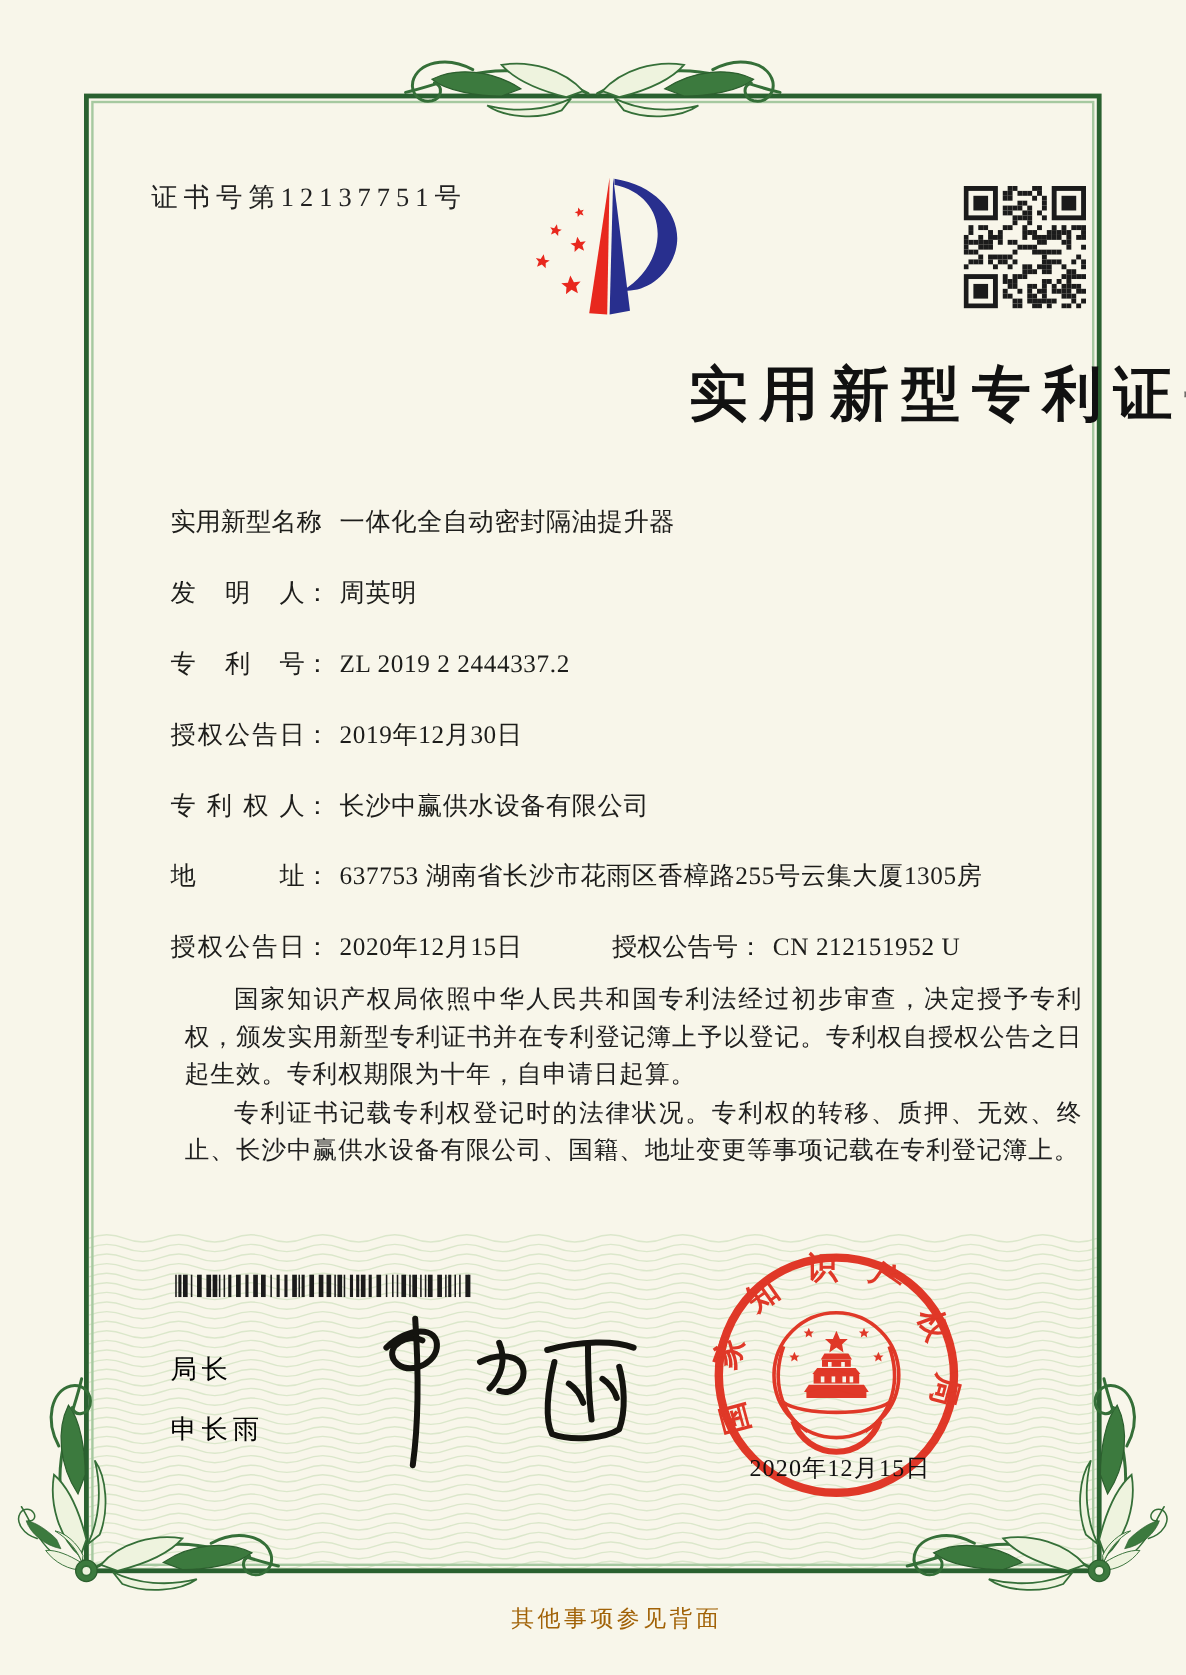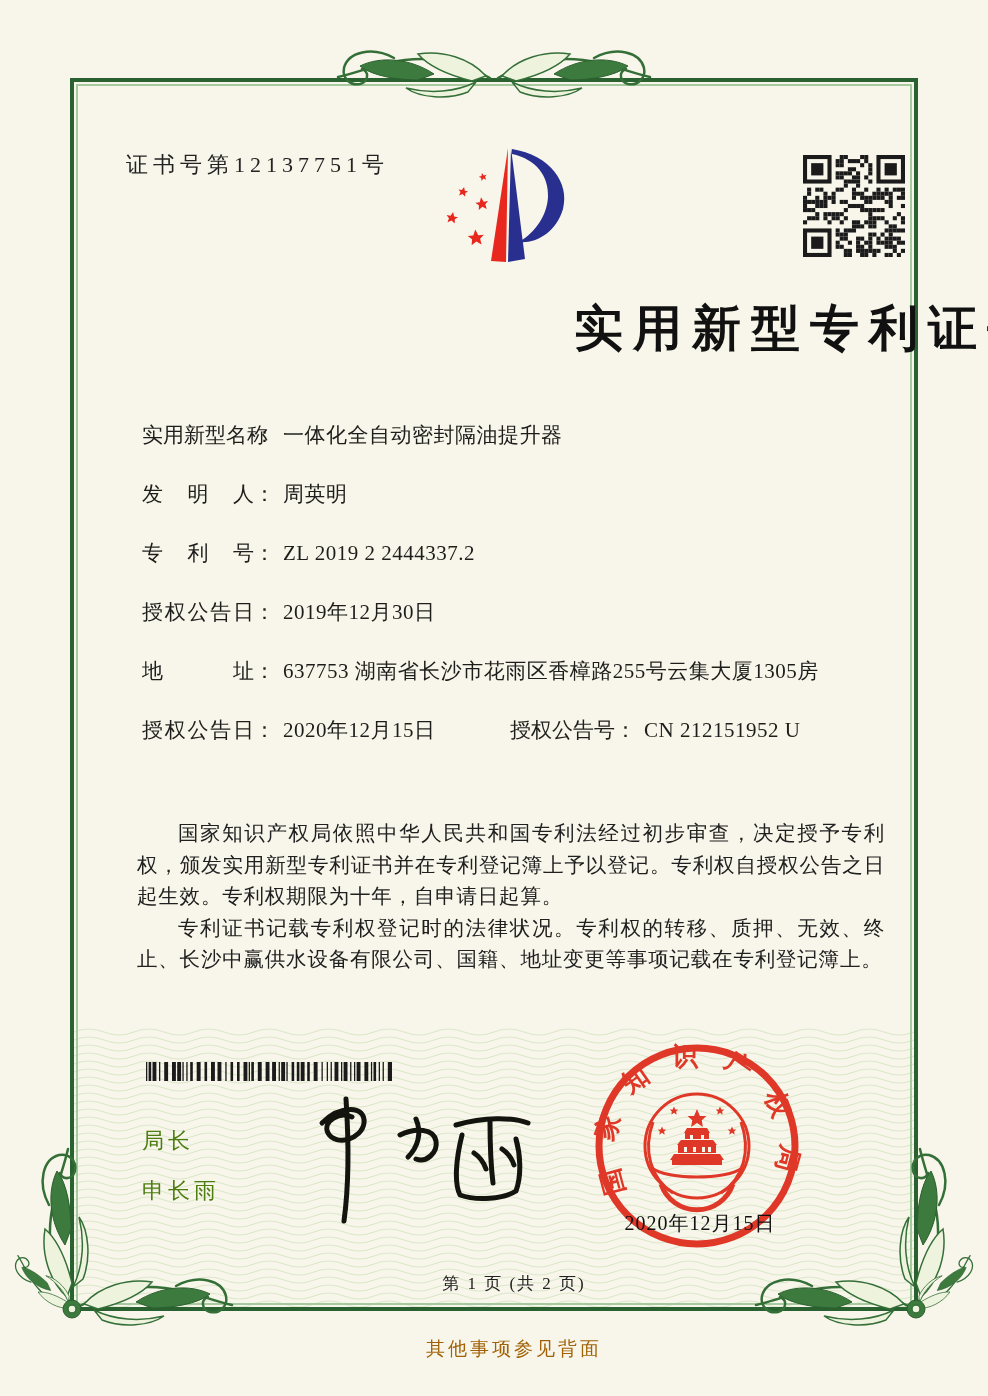--- a/index.html
+++ b/index.html
@@ -20,23 +20,23 @@
   .content{position:absolute;left:0;top:0;width:988px;height:1396px;z-index:3;margin-left:20px;}
   .cert-no{position:absolute;left:106px;top:150px;font-size:22px;letter-spacing:5px;color:#222;}
   .title{position:absolute;left:0;top:296px;width:988px;text-align:right;font-size:49px;font-weight:700;letter-spacing:10px;text-indent:10px;color:#111;padding-left:38px;}
   .fields{position:absolute;left:122px;top:420px;width:760px;}
   .row{line-height:30px;font-size:21px;margin-bottom:29px;position:relative;white-space:nowrap;}
   .row-label{display:inline-block;width:112px;text-align:justify;text-align-last:justify;vertical-align:top;}
   .row-colon{display:inline-block;margin:0 8px 0 0;}
   .row-value{letter-spacing:0.5px;}
   .pair2{position:absolute;left:368px;top:0;}
   .pair2 .row-label{width:auto;text-align:right;text-align-last:auto;}
-  .paras{position:absolute;left:117px;top:818px;width:748px;font-size:20.5px;line-height:31.5px;text-align:justify;color:#202020;letter-spacing:0.8px;}
+  .paras{position:absolute;left:134px;top:818px;width:748px;font-size:20.5px;line-height:31.5px;text-align:justify;color:#202020;letter-spacing:0.8px;}
   .paras p{margin:0;text-indent:2em;}
-  .sig-block{position:absolute;left:122px;top:1128px;font-size:22px;letter-spacing:4px;color:#4d7c0f;}
+  .sig-block{position:absolute;left:122px;top:1128px;font-size:22px;letter-spacing:4px;color:#000000;}
   .sig-block div{line-height:26px;margin-bottom:24px;}
   .seal-date{position:absolute;left:592px;top:1210px;width:176px;text-align:center;font-size:20px;letter-spacing:1px;color:#111;}
   .page-info{position:absolute;left:70px;top:1272px;width:848px;text-align:center;font-size:17px;letter-spacing:2px;color:#222;}
   .back-note{position:absolute;left:0;top:1336px;width:988px;text-align:center;font-size:19px;letter-spacing:3px;color:#a16207;}
   #seal{opacity:.94;}
 </style>
 </head>
 <body>
 
 <div class="page">
@@ -363,20 +363,23 @@
       <div class="row">
         <span class="row-label">发明人</span><span class="row-colon">：</span><span class="row-value">周英明</span>
       </div>
       <div class="row">
         <span class="row-label">专利号</span><span class="row-colon">：</span><span class="row-value">ZL 2019 2 2444337.2</span>
       </div>
       <div class="row">
         <span class="row-label">授权公告日</span><span class="row-colon">：</span><span class="row-value">2019年12月30日</span>
       </div>
       <div class="row">
+        <span class="row-label">专利权人</span><span class="row-colon">：</span><span class="row-value">长沙中赢供水设备有限公司</span>
+      </div>
+      <div class="row">
         <span class="row-label">地址</span><span class="row-colon">：</span><span class="row-value">637753 湖南省长沙市花雨区香樟路255号云集大厦1305房</span>
       </div>
       <div class="row">
         <span class="row-label">授权公告日</span><span class="row-colon">：</span><span class="row-value">2020年12月15日</span>
         <span class="pair2">
           <span class="row-label">授权公告号</span><span class="row-colon">：</span><span class="row-value">CN 212151952 U</span>
         </span>
       </div>
     </div>
 
@@ -489,18 +492,17 @@
           <rect x="5" y="1" width="3" height="5"></rect>
             <rect x="11" y="1" width="3" height="5"></rect>
         </g>
         <path d="M-36,38 A38,38 0 0 0 36,38" fill="none" stroke="#df2d1c" stroke-width="5"></path>
         <path d="M-45,22 C-30,34 30,34 45,22" fill="none" stroke="#df2d1c" stroke-width="3"></path>
       </g>
     </svg>
 
     <div class="seal-date">2020年12月15日</div>
 
-    <div class="page-info">第 1 页 (共 2 页)</div>
 
     <div class="back-note">其他事项参见背面</div>
 
   </div>
 </div>
 
 </body></html>

